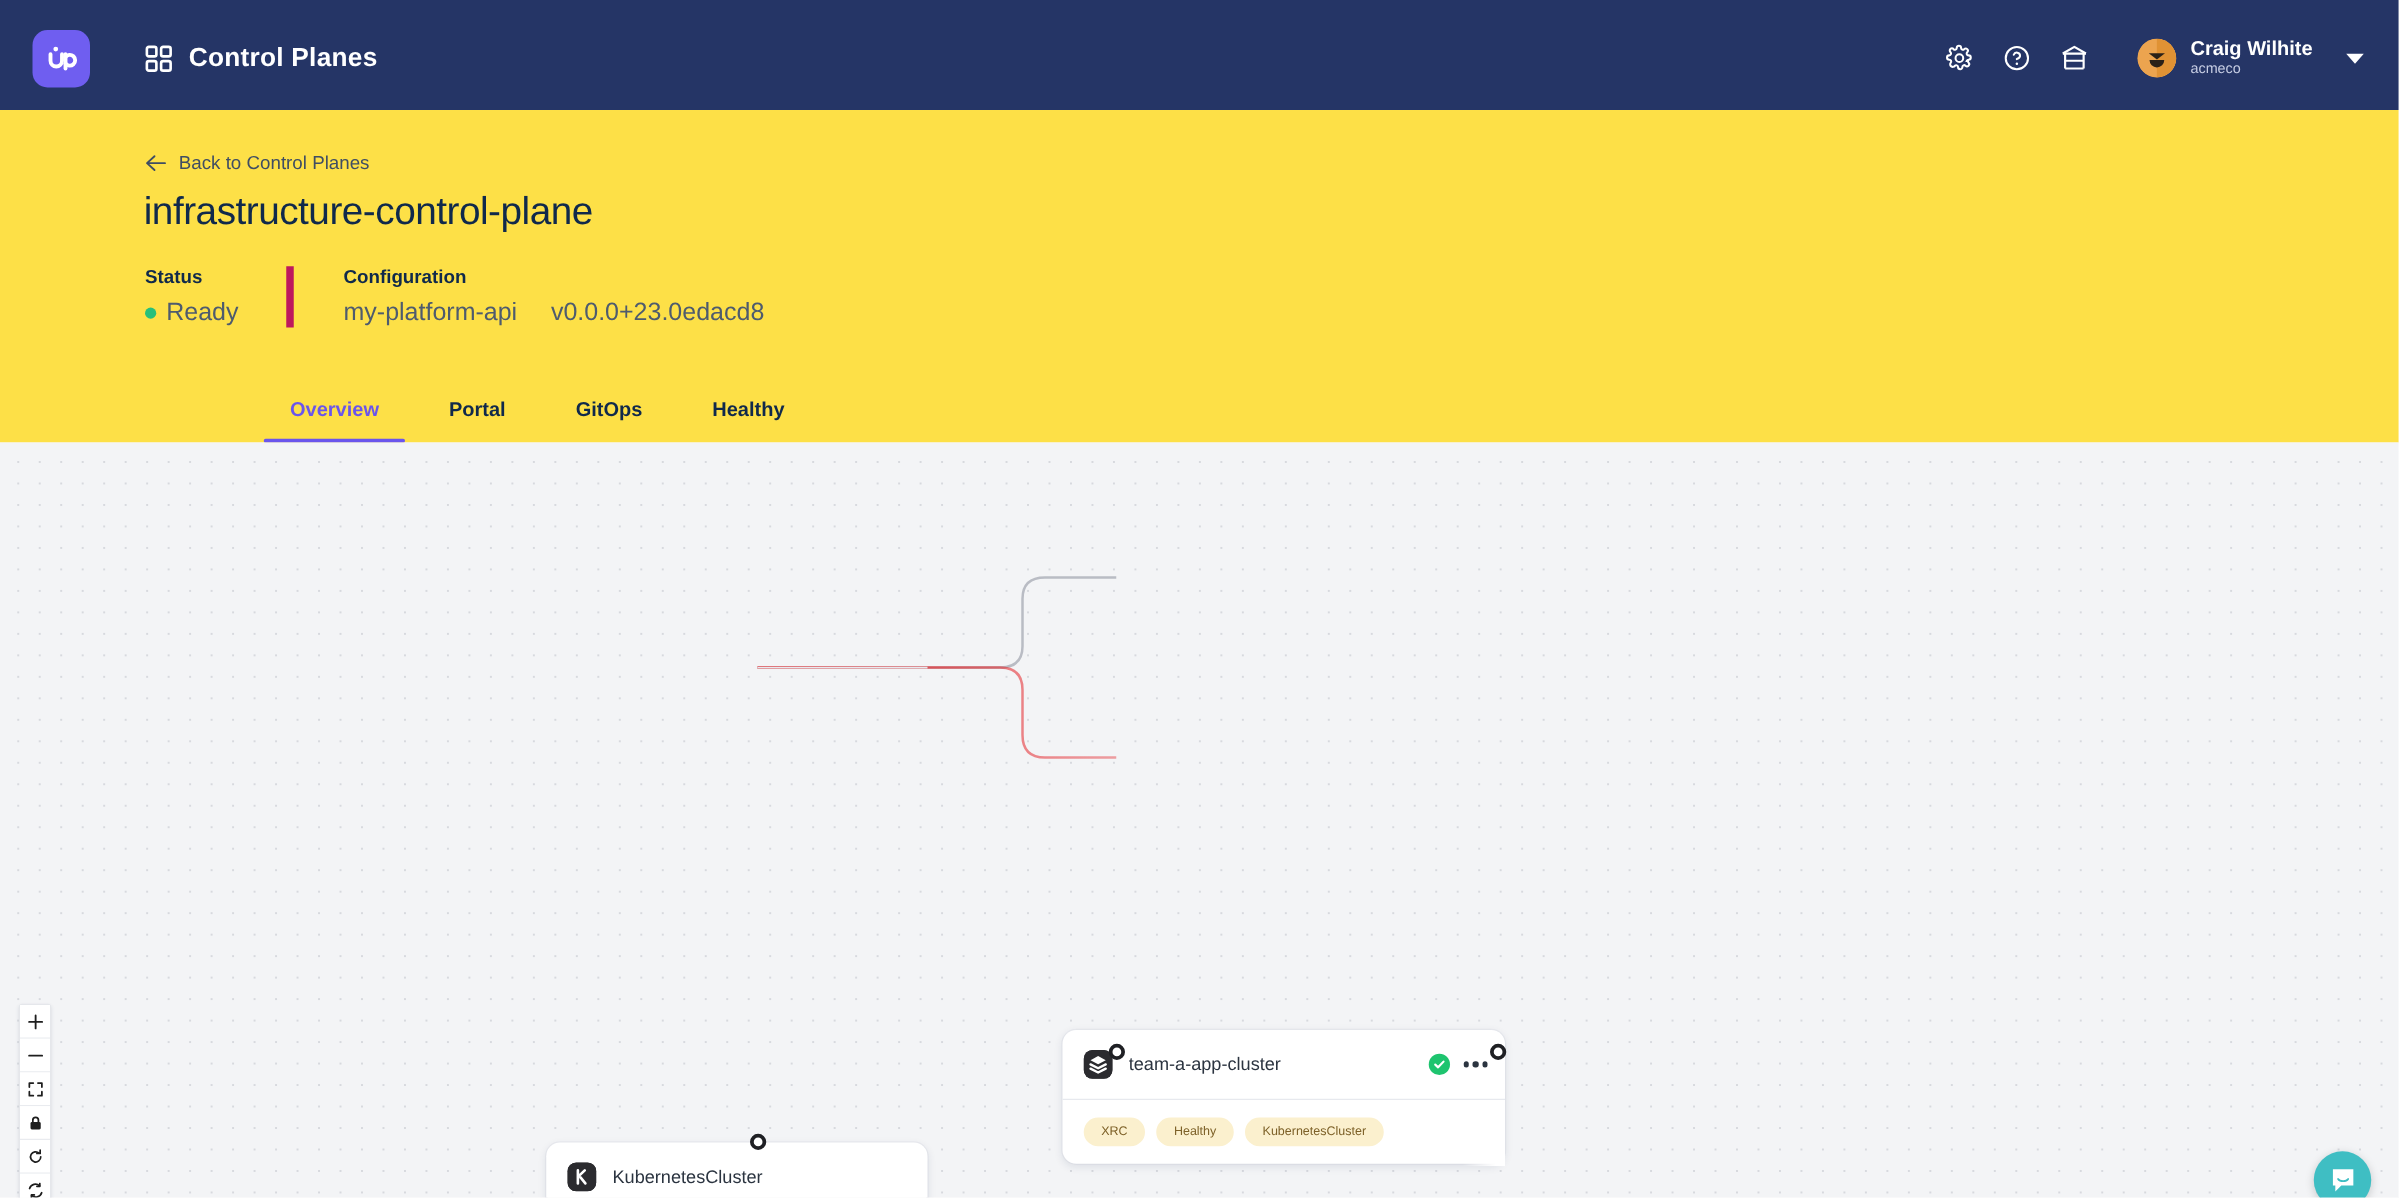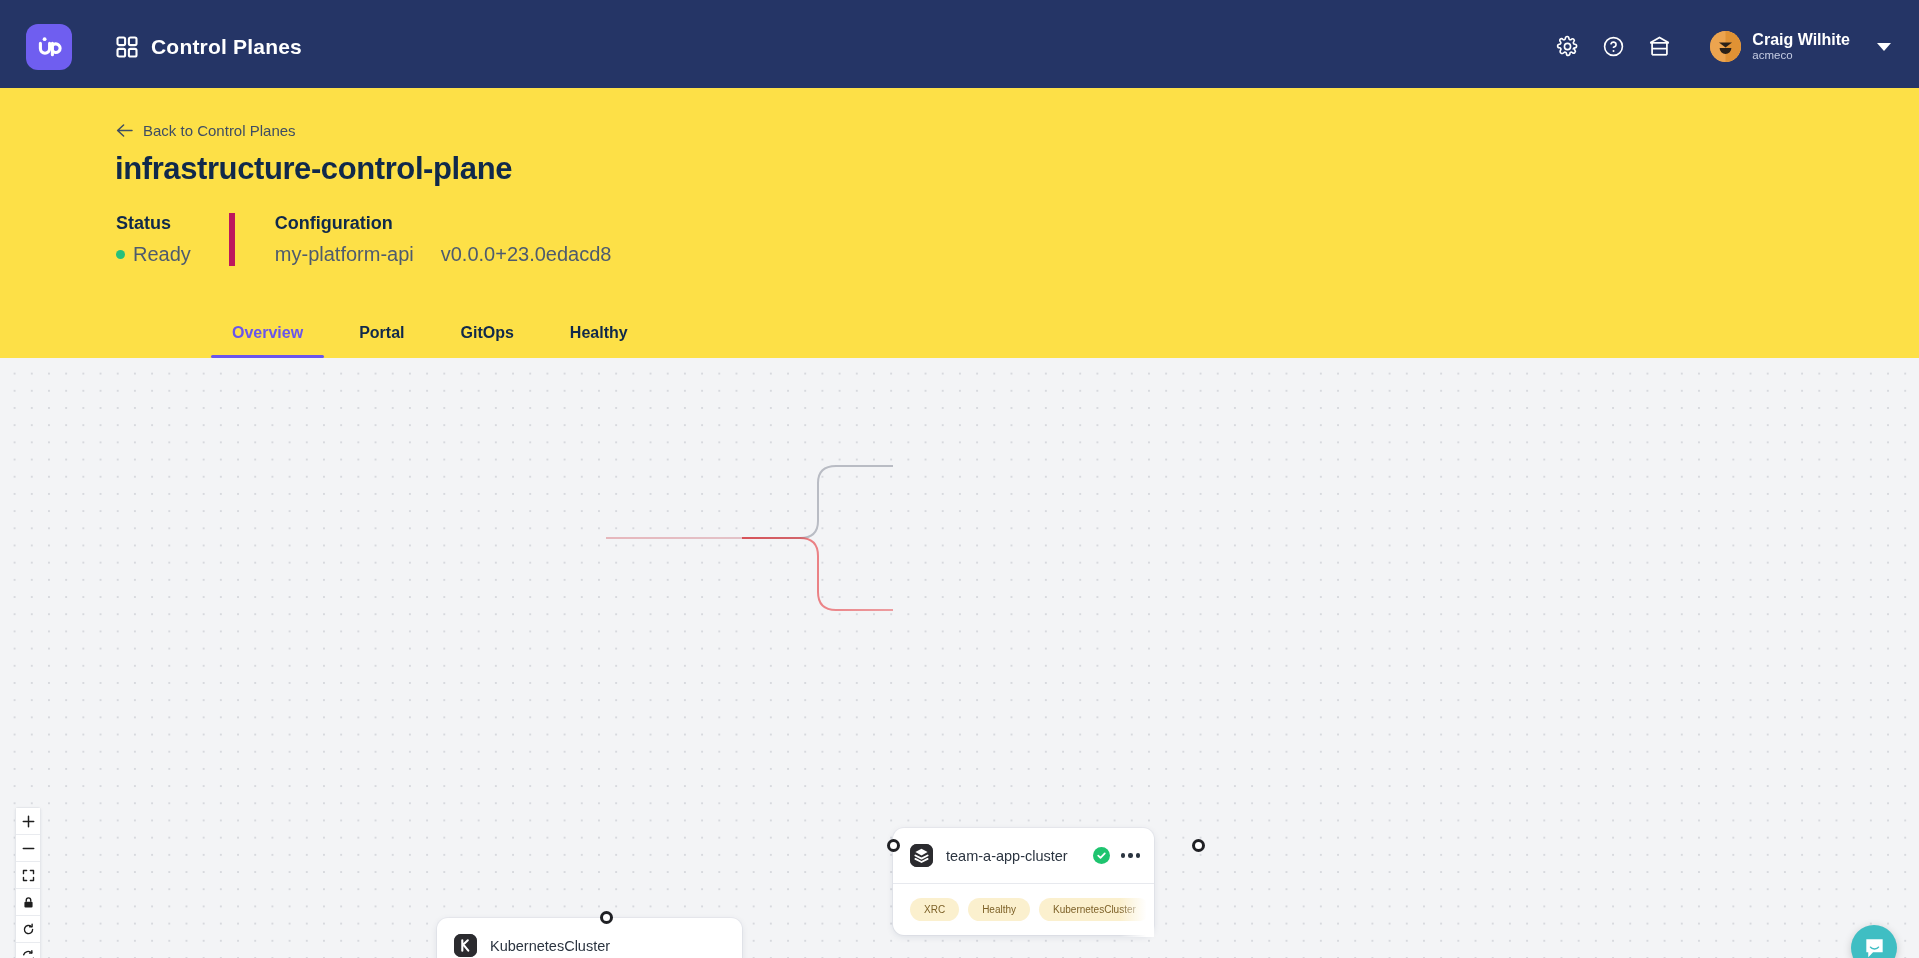--- a/index.html
+++ b/index.html
@@ -70,32 +70,32 @@
 
   
   .page-header { padding: 34px 0 0 116px; background:#fde047; }
   .back-link {
     display: inline-flex; align-items: center; gap: 10px;
     color: #3f4d63; font-size: 15px; cursor: pointer;
     margin-bottom: 8px;
   }
   .back-link svg { display:block; }
   .page-title {
-    font-size: 31px; font-weight: bold; color: #10294b;
+    font-size: 31px; font-weight: normal; color: #10294b;
     letter-spacing: -0.4px;
     margin: 4px 0 0 -1px;
   }
   .meta-row {
     display: flex; align-items: stretch;
     margin-top: 26px;
   }
   .meta-block { padding-right: 38px; }
   .meta-block.second { padding-left: 40px; border-left: 6px solid #be185d; }
   .meta-label {
-    font-size: 18px; font-weight: bold; color: #10294b;
+    font-size: 15px; font-weight: bold; color: #10294b;
     margin-bottom: 9px;
   }
   .meta-value {
     font-size: 20px; color: #4e5b6e;
     display: flex; align-items: center; gap: 8px;
   }
   .status-dot {
     width: 9px; height: 9px; border-radius: 50%;
     background: #27c07a; display: inline-block;
   }
@@ -378,21 +378,21 @@
           <rect width="23" height="23" rx="7" fill="#2b2b2f"></rect>
           <path d="M8.3 6.3 v10.4 M8.3 11.5 L13.8 6.3 M10.4 11.9 L14.3 16.7" stroke="#ffffff" stroke-width="2.1" fill="none" stroke-linecap="round"></path>
         </svg>
       </div>
       <span class="node-title">KubernetesCluster</span>
     </div>
 
   </div>
   <div class="handle" style="left:600px; top:553px;"></div>
 
-  <div class="node" style="left:893px; top:470px; width:261px; height:107px;">
+  <div class="node" style="left:850px; top:470px; width:354px; height:107px;">
     <div class="node-head">
       <div class="node-icon">
         <svg width="23" height="23" viewBox="0 0 23 23">
           <rect width="23" height="23" rx="7" fill="#2b2b2f"></rect>
           <path d="M11.5 4.8 L17.6 8.1 11.5 11.4 5.4 8.1 z" fill="#ffffff"></path>
           <path d="M5.4 11.5 L11.5 14.6 17.6 11.5" fill="none" stroke="#ffffff" stroke-width="1.9" stroke-linejoin="round" stroke-linecap="round"></path>
           <path d="M5.4 14.9 L11.5 18 17.6 14.9" fill="none" stroke="#ffffff" stroke-width="1.9" stroke-linejoin="round" stroke-linecap="round"></path>
         </svg>
       </div>
       <span class="node-title">team-a-app-cluster</span>

